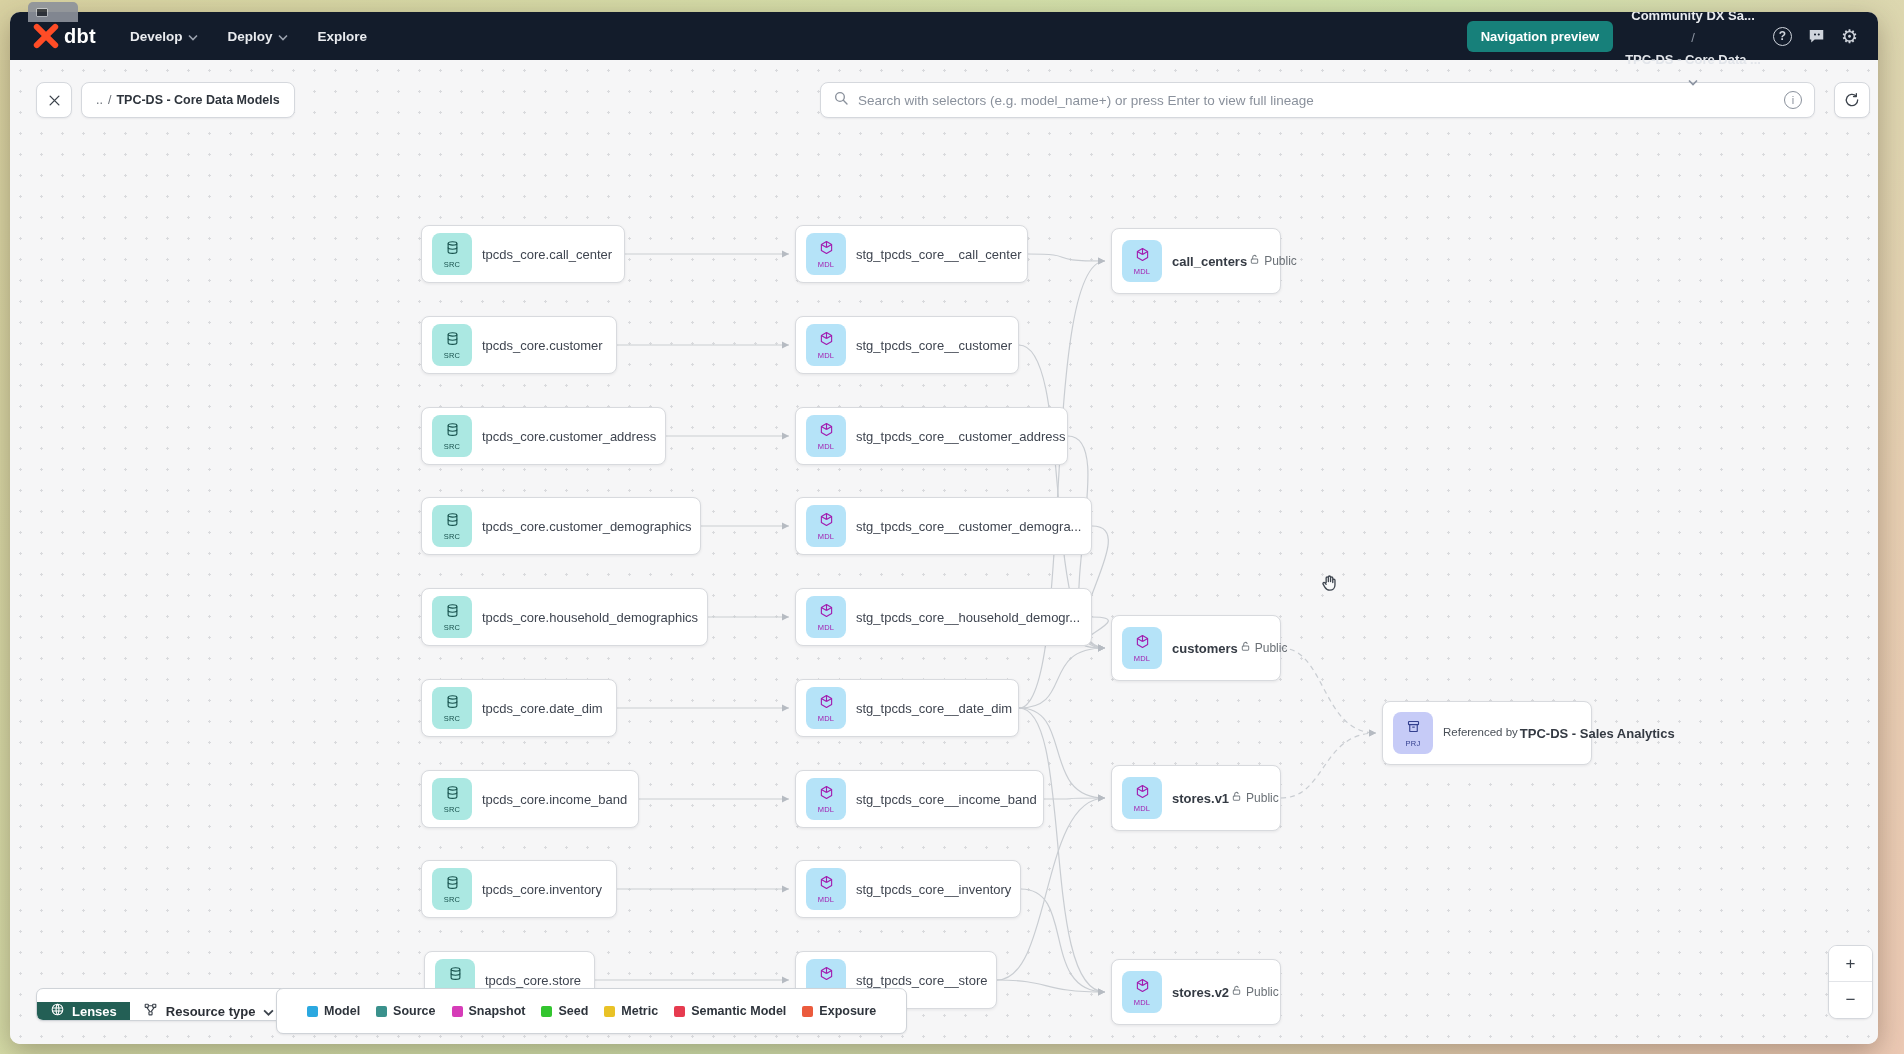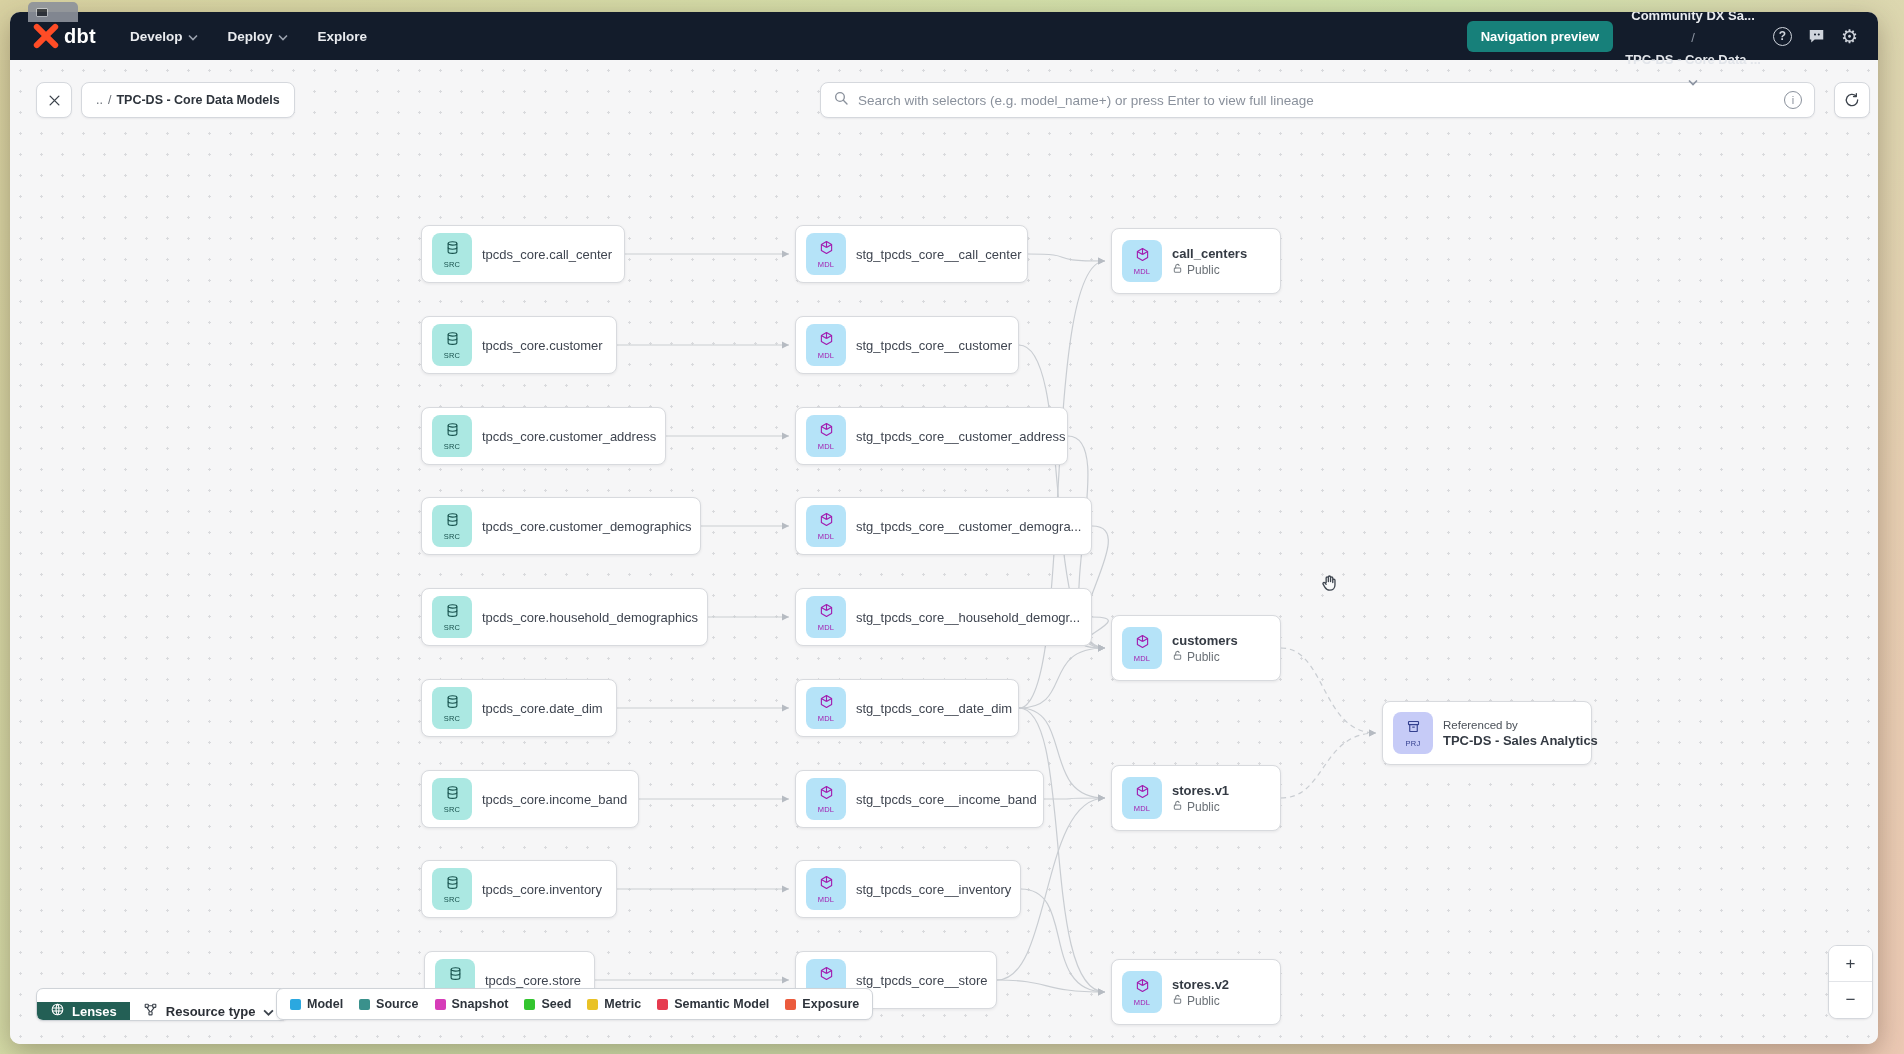--- a/index.html
+++ b/index.html
@@ -95,43 +95,43 @@
   }
   .badge {
     width:40px; height:42px; border-radius:8px; flex:0 0 auto;
     display:flex; flex-direction:column; align-items:center; justify-content:center; gap:1px;
   }
   .badge .blbl { font-size:7.5px; font-weight:normal; letter-spacing:.2px; }
   .badge.source  { background:#abe8e2; color:#17514d; }
   .badge.model   { background:#b5e3f8; color:#a21caf; }
   .badge.project { background:#c6cbf7; color:#333f8f; }
   .node-label { font-size:13px; color:#3f4550; white-space:nowrap; }
-  .node-text { display:flex; flex-direction:column; gap:2px; }
+  .node-text { display:flex; gap:2px; }
   .node-title { font-size:13px; font-weight:bold; color:#343a43; white-space:nowrap; }
   .node-sub { display:flex; align-items:center; gap:4px; font-size:12px; color:#6a7076; }
   .node-pre { font-size:11.5px; color:#4a5058; white-space:nowrap; }
 
   .cursor-hand { position:absolute; z-index:8; pointer-events:none; }
 
   
   .lens-group {
     left:26px; top:976px; height:33px; display:flex; align-items:flex-end; border-radius:7px;
     box-shadow:0 1px 2px rgba(20,25,35,.08); overflow:hidden; border:1px solid #cfd3d8; background:#fff;
   }
   .lens-left {
     background:#235f55; color:#fff; display:flex; align-items:center; gap:7px;
     padding:0 13px; font-size:13px; font-weight:bold; cursor:pointer;
   }
   .lens-right {
     background:#fff; color:#2b2f36; display:flex; align-items:center; gap:8px;
     padding:0 13px; font-size:13px; font-weight:bold; cursor:pointer;
   }
   .legend {
-    left:266px; top:976px; height:32px; background:#fff; border:1px solid #cfd3d8; border-radius:7px;
-    display:flex; align-items:center; gap:16px; padding:0 13px;
+    left:266px; top:976px; height:46px; background:#fff; border:1px solid #cfd3d8; border-radius:7px;
+    display:flex; align-items:center; gap:16px; padding:0 30px;
     box-shadow:0 1px 2px rgba(20,25,35,.08);
   }
   .legend-item { display:flex; align-items:center; gap:6px; font-size:12.5px; font-weight:bold; color:#2e343c; }
   .legend-swatch { width:11px; height:11px; border-radius:2px; }
 
   .zoomctl {
     left:1818px; top:933px; width:45px; background:#fff; border:1px solid #d5d8dd; border-radius:9px;
     display:flex; flex-direction:column; overflow:hidden; box-shadow:0 1px 2px rgba(20,25,35,.08);
   }
   .zoomctl .zbtn {

